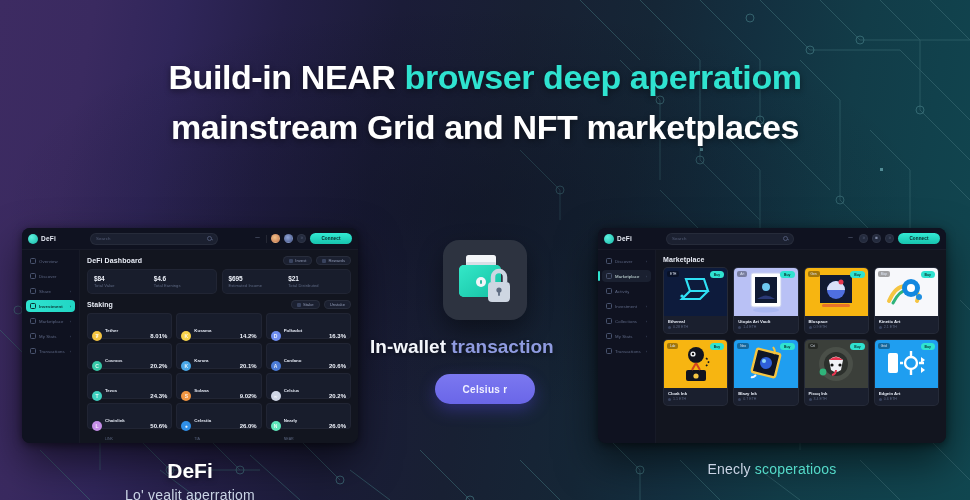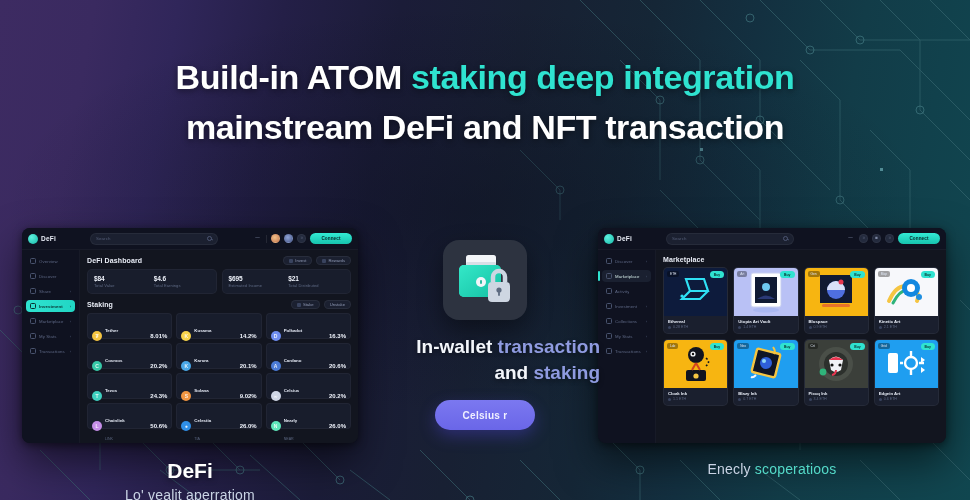--- a/index.html
+++ b/index.html
@@ -200,21 +200,21 @@
     font-size:3.2px; display:flex; align-items:center;
   }
   .ninfo{ padding:3px 4px 4px; }
   .n-name{ font-size:4.3px; font-weight:700; color:#e7ecf6; }
   .n-price{ font-size:3.6px; color:#5d6884; margin-top:1px; display:flex; align-items:center; gap:2px; }
   .n-price .pd{ width:3px; height:3px; border-radius:50%; background:#39435e; }
 
   
   .center{
     position:absolute; left:370px; top:240px; width:230px;
-    text-align:right; z-index:6;
+    text-align:left; z-index:6;
   }
   .wallet-icon{
     width:84px; height:80px; margin:0 auto 14px;
     border-radius:16px; background:#2d3340;
     display:flex; align-items:center; justify-content:center;
     box-shadow:0 10px 24px rgba(0,0,0,.4);
   }
   .center-text{
     font-size:19px; font-weight:700; line-height:26px; color:#f3f6fb;
     text-shadow:0 2px 5px rgba(0,0,0,.4);
@@ -312,22 +312,22 @@
         <rect x="700" y="148" width="3" height="3"></rect>
         <rect x="880" y="168" width="3" height="3"></rect>
         <rect x="620" y="260" width="3" height="3"></rect>
       </g>
     </svg>
   </div>
 
   <div class="bg-vignette"></div>
 
   <div class="headline">
-    <div class="l1"><span>Build-in ATOM </span><span class="accent">staking deep integration</span></div>
-    <div class="l2">mainstream DeFi and NFT transaction</div>
+    <div class="l1"><span>Build-in NEAR </span><span class="accent">browser deep aperratiom</span></div>
+    <div class="l2">mainstream Grid and NFT marketplaces</div>
   </div>
 
   <div class="panel panel-defi">
     <div class="pn-top">
       <div class="brand">
         <span class="brand-dot"></span>
         <span class="brand-name">DeFi</span>
       </div>
       <div class="search">
         <span class="search-ph">Search</span>
@@ -585,21 +585,20 @@
         <circle cx="25" cy="29" r="5" fill="#f2f5f9"></circle>
         <rect x="24" y="27" width="2" height="4" rx="1" fill="#2fb9a0"></rect>
         <rect x="32" y="29" width="22" height="20" rx="4" fill="#ced6e2"></rect>
         <path d="M37 29 v-5 a6 6 0 0 1 12 0 v5" fill="none" stroke="#ced6e2" stroke-width="4.5"></path>
         <circle cx="43" cy="37" r="2.6" fill="#5d6a80"></circle>
         <rect x="42.1" y="38" width="1.8" height="5" rx="0.9" fill="#5d6a80"></rect>
       </svg>
     </div>
     <div class="center-text">
       <div><span>In-wallet </span><span class="soft">transaction</span></div>
-      <div><span>and </span><span class="soft">staking</span></div>
     </div>
     <div class="pill">Celsius r</div>
   </div>
 
   <div class="panel panel-nft">
     <div class="pn-top">
       <div class="brand">
         <span class="brand-dot"></span>
         <span class="brand-name">DeFi</span>
       </div>

